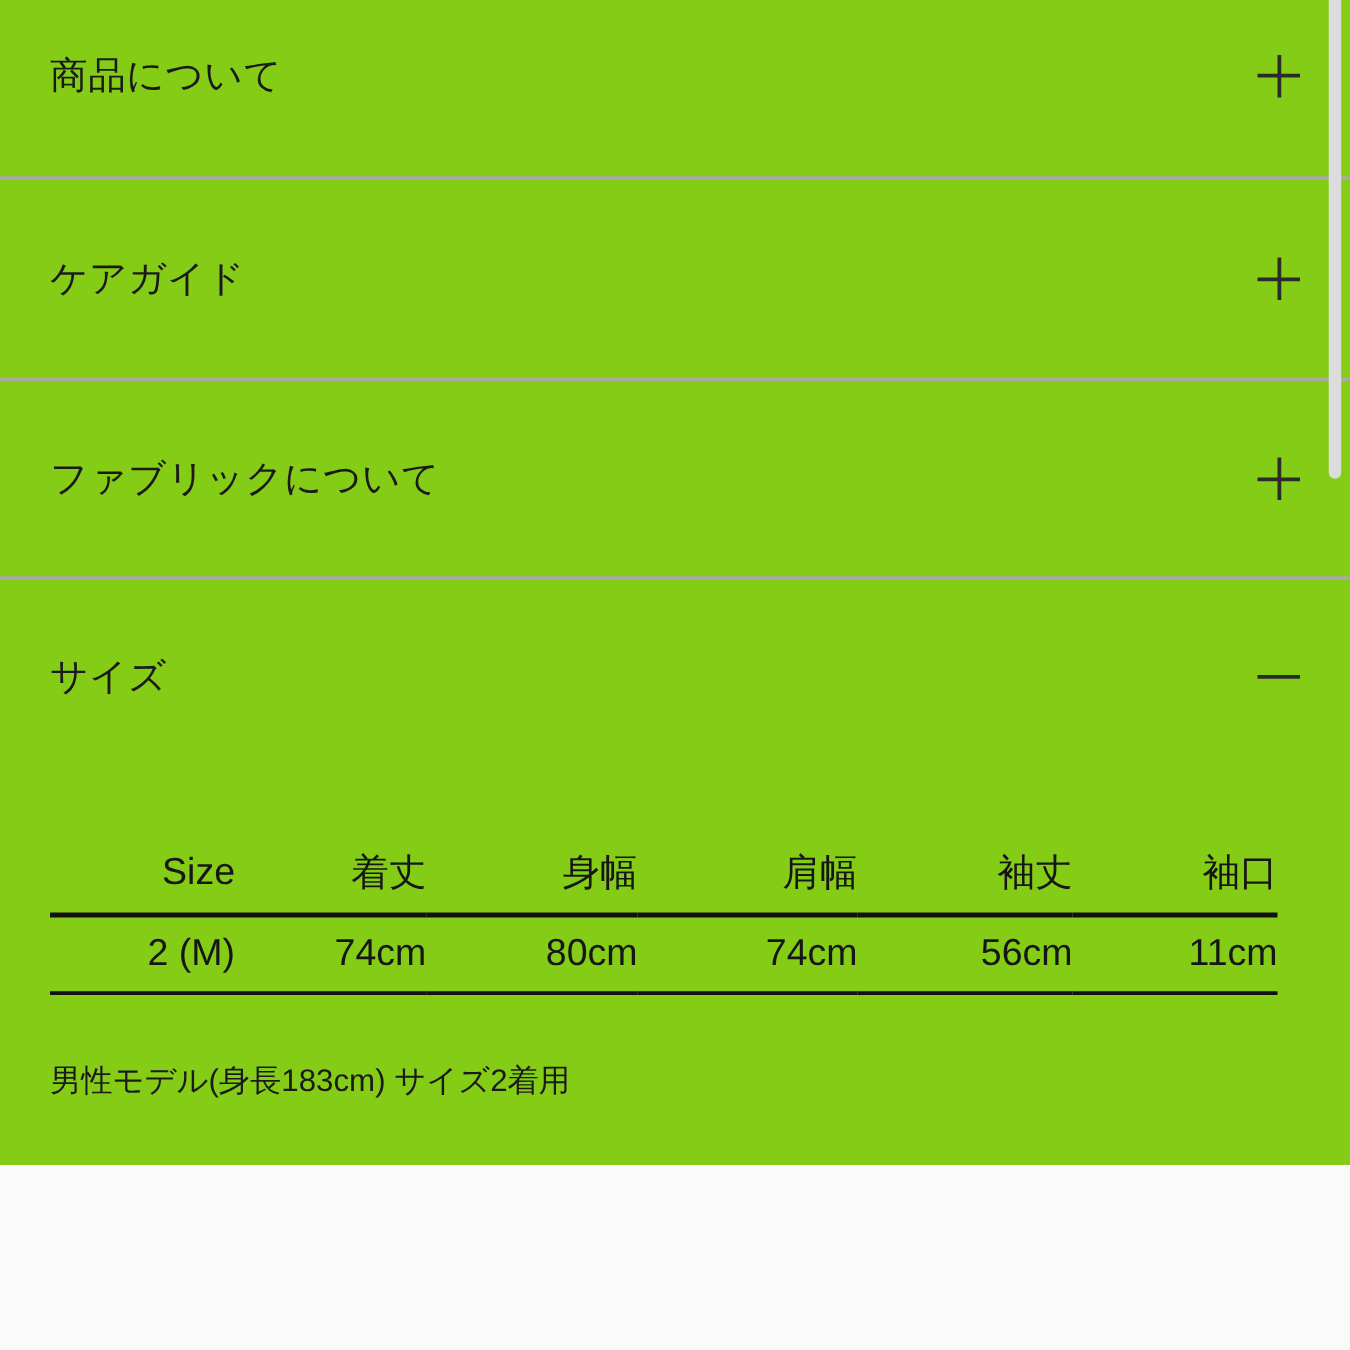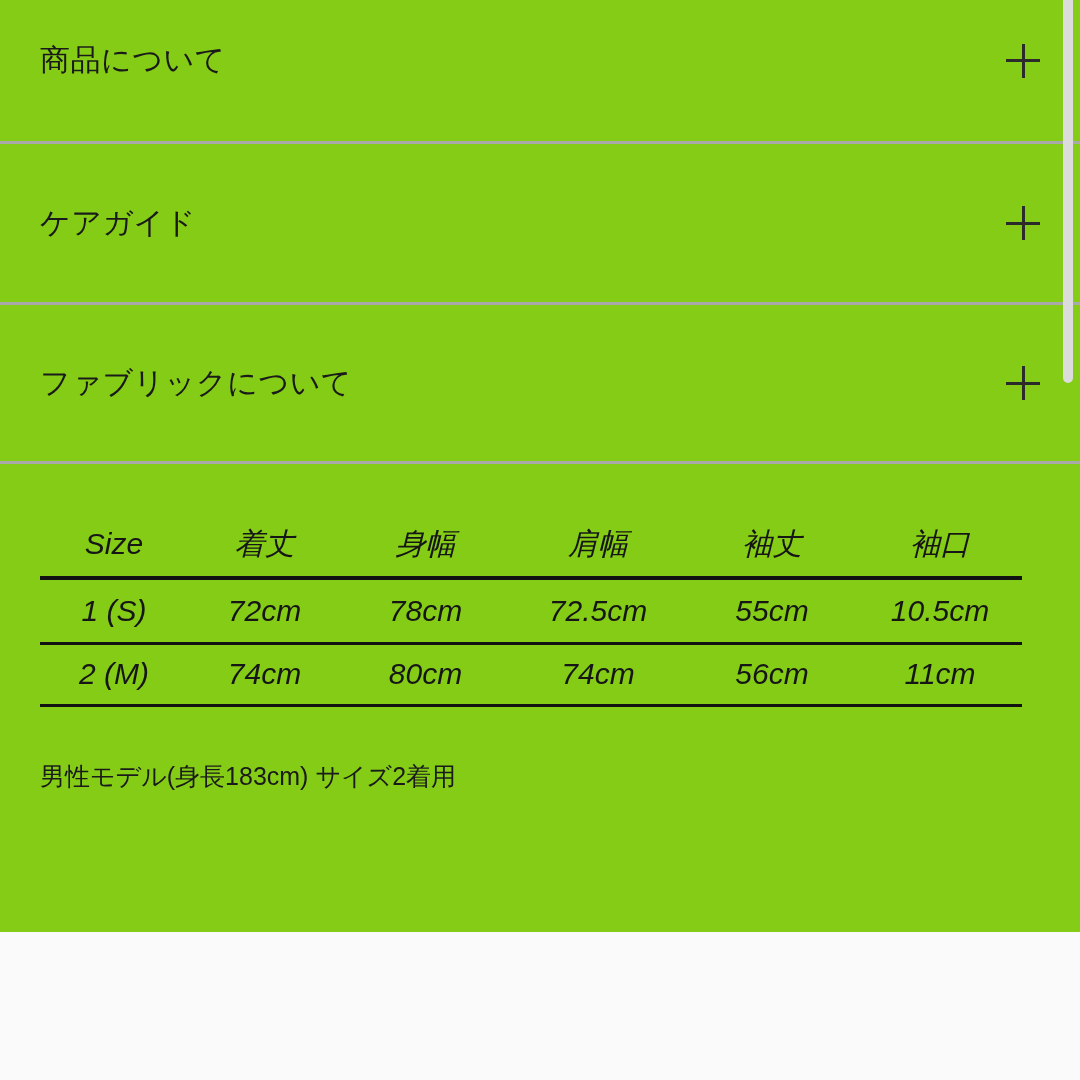--- a/index.html
+++ b/index.html
@@ -66,26 +66,25 @@
   table.size-chart {
     margin-top: 48px;
     width: 982px;
     border-collapse: collapse;
     table-layout: fixed;
     font-size: 30px;
     color: #161616;
   }
   table.size-chart th,
   table.size-chart td {
-    text-align: center;
+    text-align: right;
     vertical-align: middle;
     font-weight: 400;
     padding: 0;
     white-space: nowrap;
-    font-style: italic;
   }
   table.size-chart thead th {
     height: 66px;
     border-bottom: 4px solid #121212;
   }
   table.size-chart tbody tr.r1 td {
     height: 65px;
     border-bottom: 3px solid #121212;
   }
   table.size-chart tbody tr.r2 td {
@@ -131,20 +130,24 @@
     </section>
 
     <section class="acc acc-2">
       <div class="acc-head">
         <span class="acc-title">ファブリックについて</span>
         <span class="icon" data-icon="plus"></span>
       </div>
     </section>
 
     <section class="acc acc-4 expanded">
+      <div class="acc-head">
+        <span class="acc-title">サイズ</span>
+        <span class="icon" data-icon="minus"></span>
+      </div>
 
       <div class="acc-body">
         <table class="size-chart">
           <colgroup>
             <col style="width:148px">
               <col style="width:153px">
               <col style="width:169px">
             <col style="width:176px">
               <col style="width:172px">
               <col style="width:164px">
@@ -153,28 +156,20 @@
             <tr>
               <th>Size</th>
               <th>着丈</th>
               <th>身幅</th>
               <th>肩幅</th>
               <th>袖丈</th>
               <th>袖口</th>
             </tr>
           </thead>
           <tbody>
-            <tr class="r1">
-              <td>1 (S)</td>
-              <td>72cm</td>
-              <td>78cm</td>
-              <td>72.5cm</td>
-              <td>55cm</td>
-              <td>10.5cm</td>
-            </tr>
             <tr class="r2">
               <td>2 (M)</td>
               <td>74cm</td>
               <td>80cm</td>
               <td>74cm</td>
               <td>56cm</td>
               <td>11cm</td>
             </tr>
           </tbody>
         </table>

